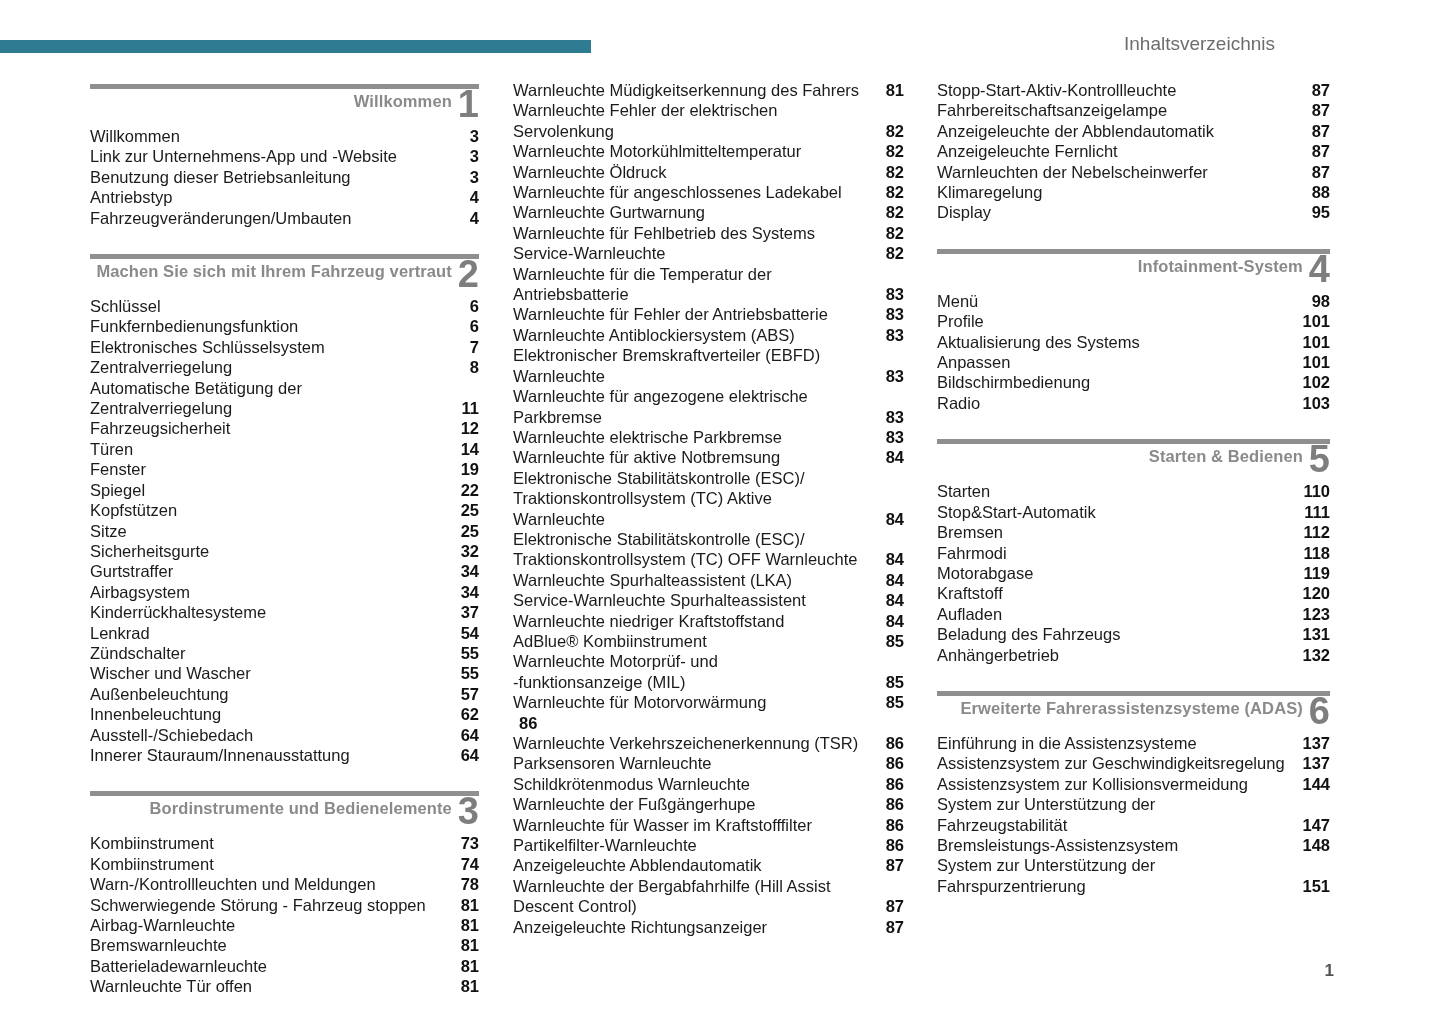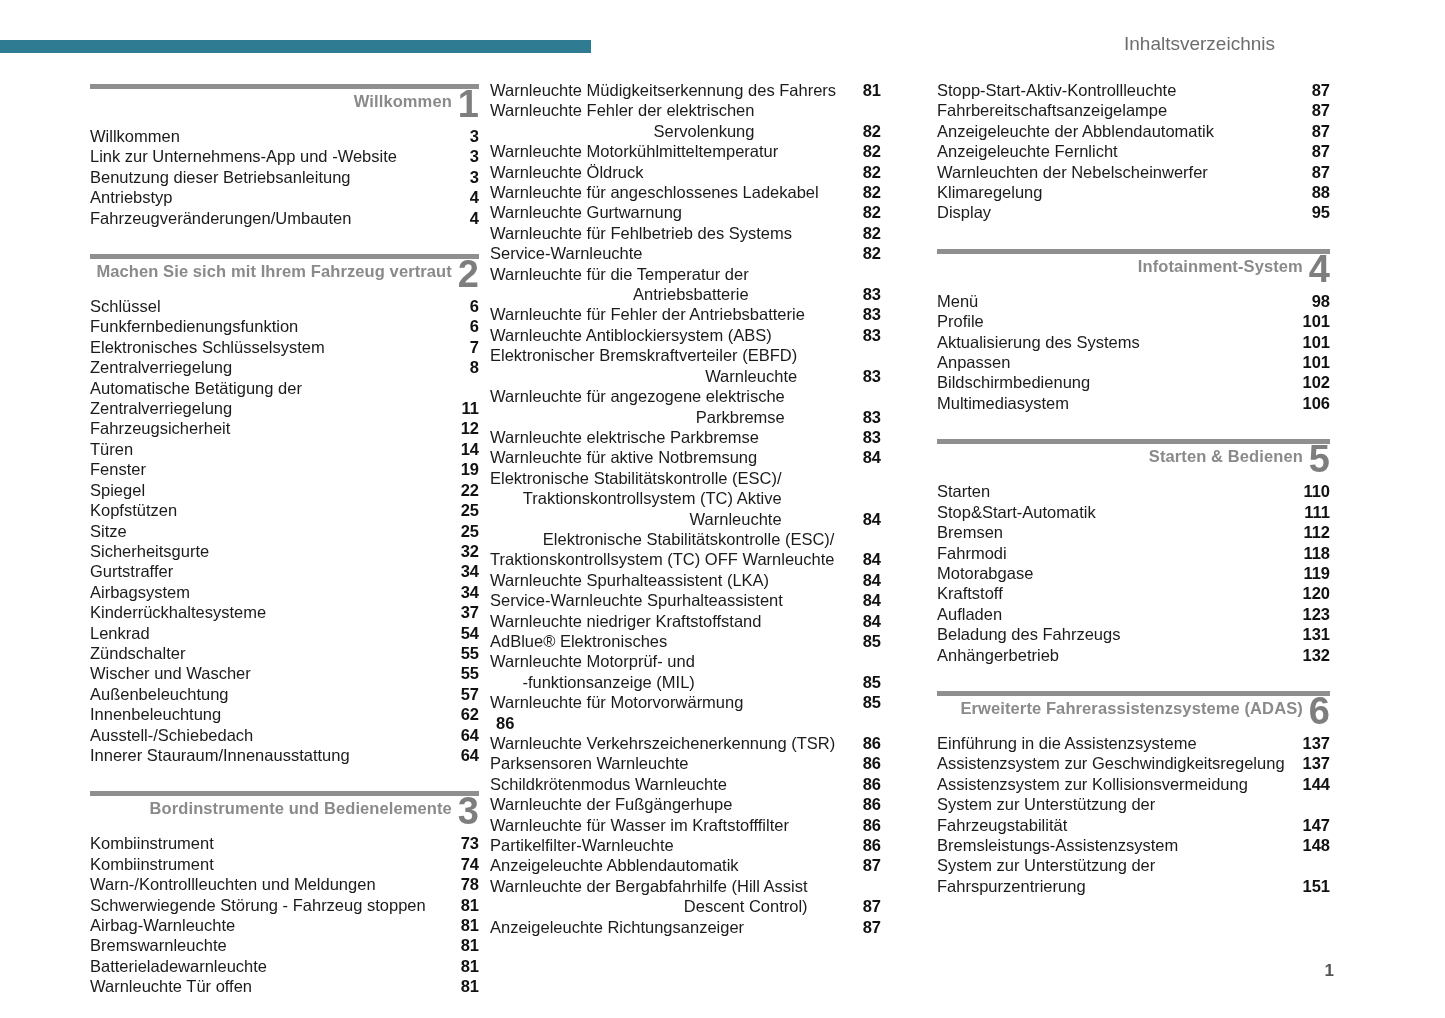--- a/index.html
+++ b/index.html
@@ -6,21 +6,21 @@
   #page {
     position:relative; width:1383px; height:1018px; background:#ffffff;
     font-family:"Liberation Sans", sans-serif; overflow:hidden;border-radius:21px;
   }
   #accent-bar { position:absolute; left:0; top:40px; width:591px; height:13px; background:#2e7b92; }
   #doc-title { position:absolute; top:33px; right:108px; font-size:19px; color:#6d6d6d; }
   #footer-page-num { position:absolute; top:961px; right:49px; font-size:17px; font-weight:700; color:#555555; }
 
   .toc-col { position:absolute; top:80px; }
   .toc-col:nth-child(1) { left:90px;  width:389px; }
-  .toc-col:nth-child(2) { left:490px; width:391px;text-align:right; }
+  .toc-col:nth-child(2) { left:513px; width:391px; }
   .toc-col:nth-child(3) { left:937px; width:393px; }
 
   .sec { margin:26px 0 6px 0; }
   .toc-col .sec:first-child { margin-top:4px; }
   .sec-bar { height:5px; background:#8f8f8f; }
   .sec-row { display:flex; align-items:flex-start; justify-content:flex-end; }
   .sec-title {
     font-weight:700; font-size:16.5px; color:#8a8a8a;
     padding-top:3px; white-space:nowrap; letter-spacing:0.1px;
   }
@@ -289,21 +289,21 @@
         </div>
         <div class="entry">
           <span class="entry-label">Service-Warnleuchte Spurhalteassistent</span>
           <span class="entry-page">84</span>
         </div>
         <div class="entry">
           <span class="entry-label">Warnleuchte niedriger Kraftstoffstand</span>
           <span class="entry-page">84</span>
         </div>
         <div class="entry">
-          <span class="entry-label">AdBlue® Elektronisches</span>
+          <span class="entry-label">AdBlue® Kombiinstrument</span>
           <span class="entry-page">85</span>
         </div>
         <div class="entry">
           <span class="entry-label">Warnleuchte Motorprüf- und
 -funktionsanzeige (MIL)</span>
           <span class="entry-page">85</span>
         </div>
         <div class="entry">
           <span class="entry-label">Warnleuchte für Motorvorwärmung</span>
           <span class="entry-page">85</span>
@@ -399,22 +399,22 @@
         </div>
         <div class="entry">
           <span class="entry-label">Anpassen</span>
           <span class="entry-page">101</span>
         </div>
         <div class="entry">
           <span class="entry-label">Bildschirmbedienung</span>
           <span class="entry-page">102</span>
         </div>
         <div class="entry">
-          <span class="entry-label">Multimediasystem</span>
-          <span class="entry-page">106</span>
+          <span class="entry-label">Radio</span>
+          <span class="entry-page">103</span>
         </div>
         <div class="sec">
           <div class="sec-bar"></div>
           <div class="sec-row">
             <div class="sec-title">Starten &amp; Bedienen</div>
             <div class="sec-num">5</div>
           </div>
         </div>
         <div class="entry">
           <span class="entry-label">Starten</span>

